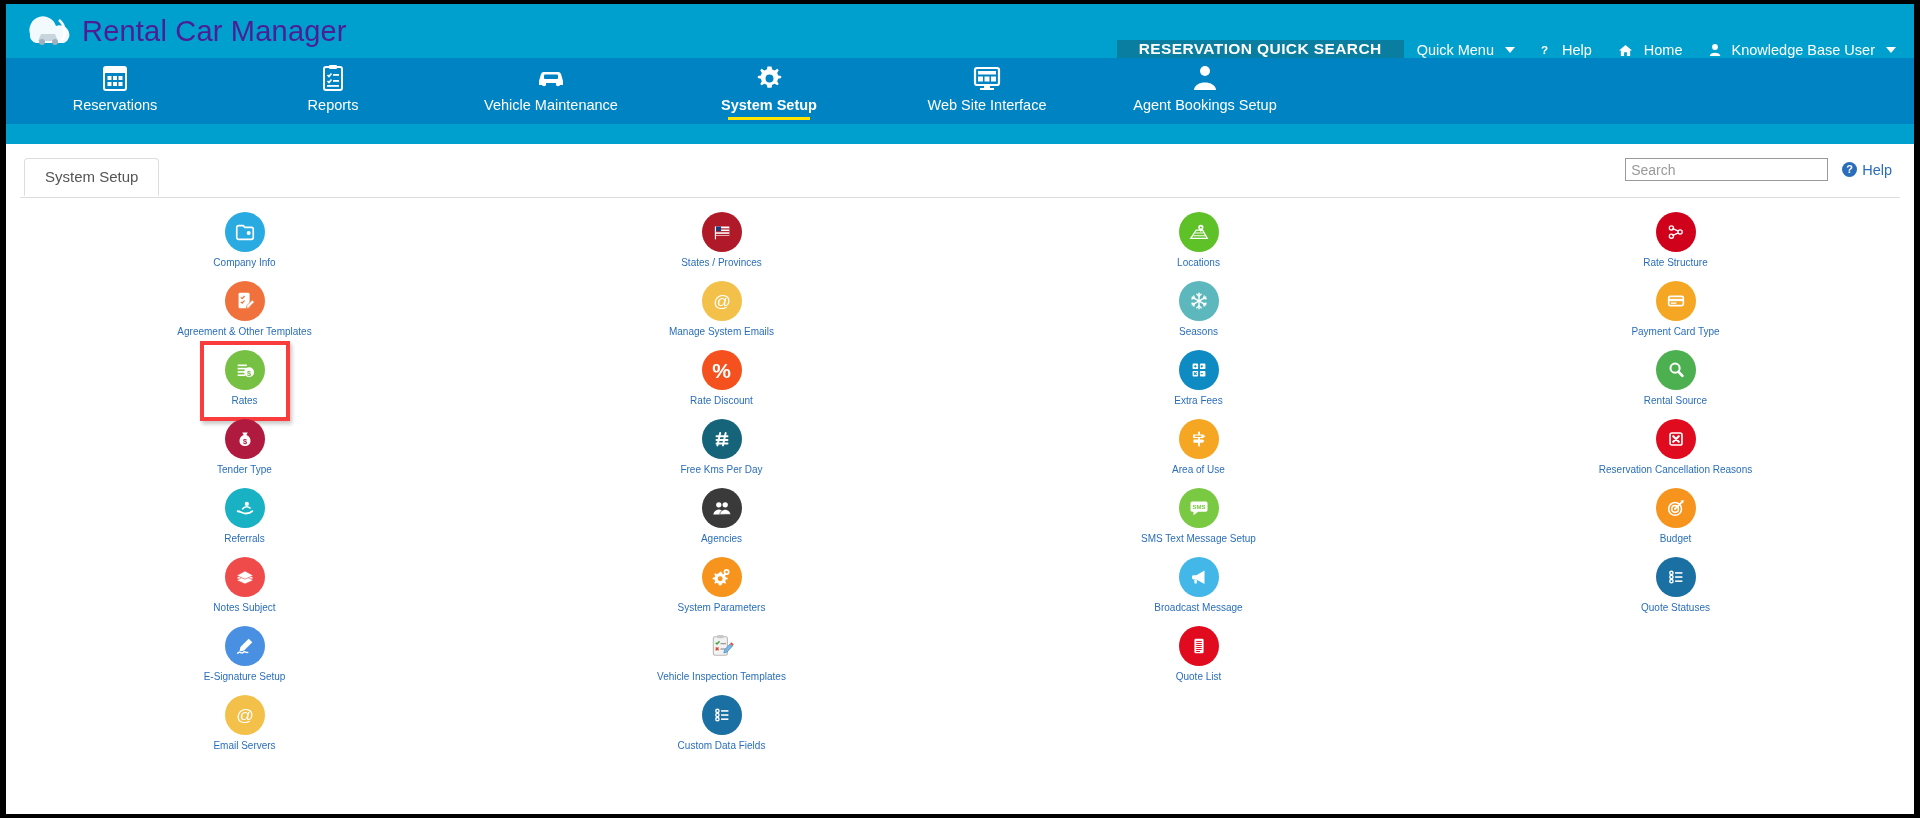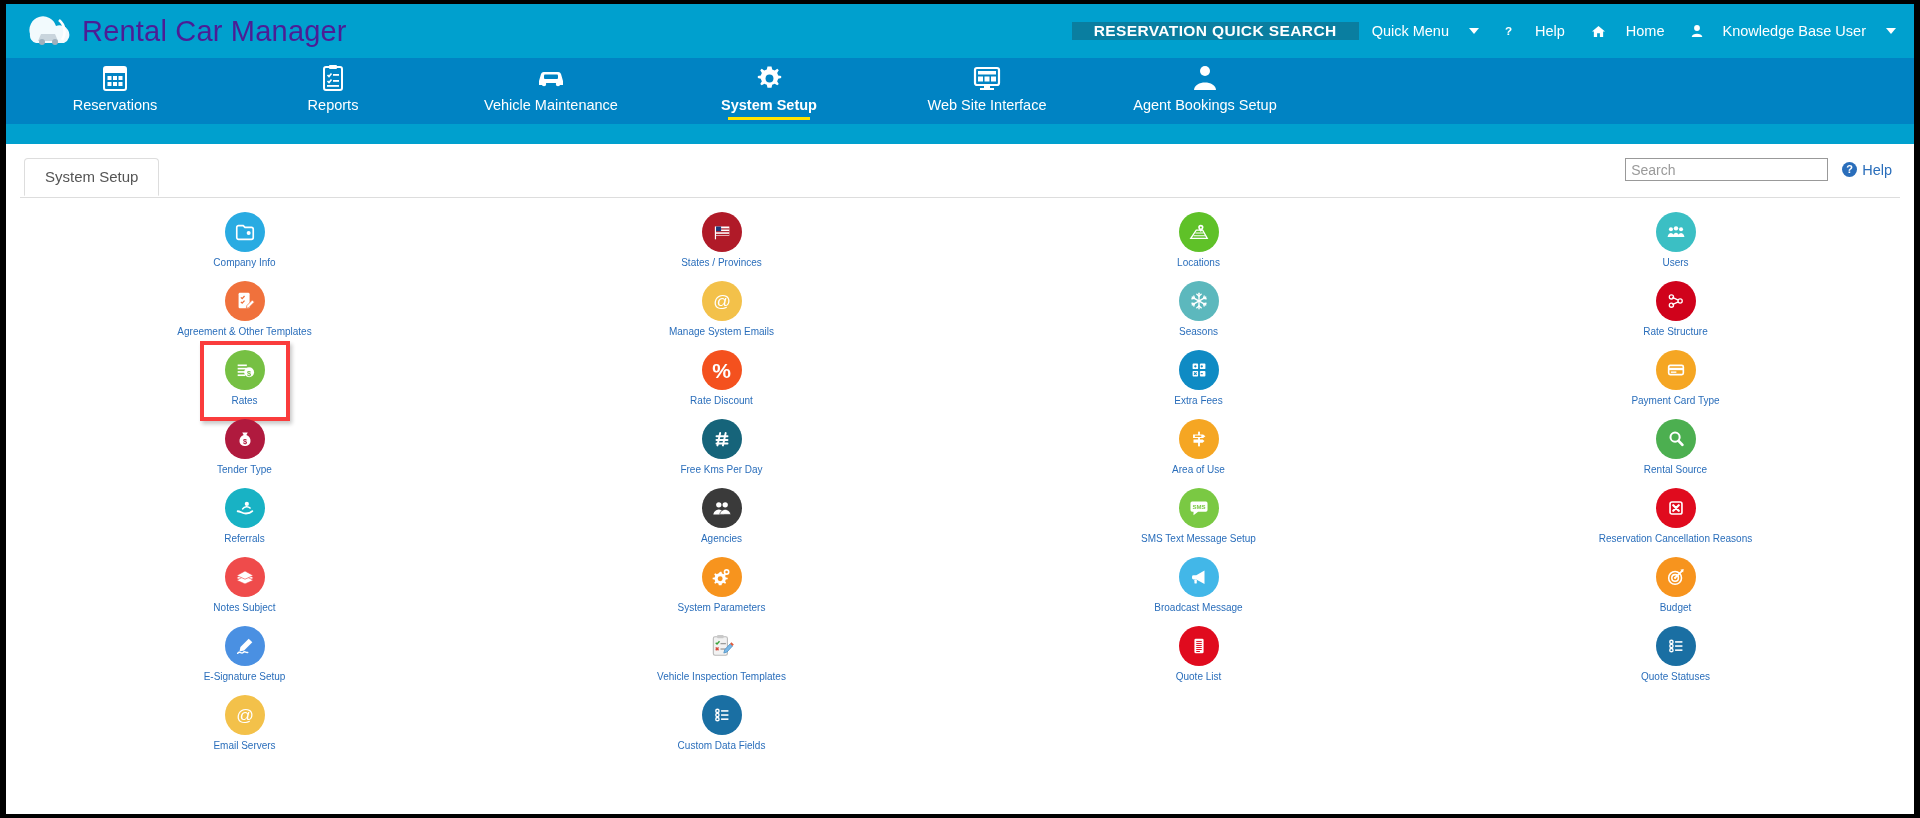--- a/index.html
+++ b/index.html
@@ -34,39 +34,39 @@
   .brand-logo { width: 46px; height: 34px; margin-right: 10px; flex: none; }
   .brand-title {
     color: #4c1d95;
     font-size: 29px;
     letter-spacing: .2px;
     white-space: nowrap;
   }
   .top-right {
     position: absolute;
     right: 0; top: 0; height: 100%;
-    display: flex; align-items: center;
+    display: flex; align-items: flex-end;
   }
   .quick-search {
     background: #0a7ea0;
     color: #fff;
     font-size: 15.5px;
     font-weight: bold;
     letter-spacing: .4px;
     display: flex; align-items: center;
     padding: 0 22px;
     white-space: nowrap;
   }
   .top-link {
     display: flex; align-items: center;
     color: #ffffff;
     font-size: 14.5px;
     padding: 0 13px;
     white-space: nowrap;
-    gap: 20px;
+    gap: 11px;
   }
   .caret-down {
     display: inline-block;
     width: 0; height: 0;
     border-left: 5px solid transparent;
     border-right: 5px solid transparent;
     border-top: 6px solid #ffffff;
   }
   .ic { display: inline-flex; align-items: center; }
 
@@ -662,33 +662,20 @@
                   <line x1="9" y1="18" x2="13" y2="18"></line>
               </g>
             </svg>
           </span>
           <span class="tile-label">Quote List</span>
         </div>
       </div>
 
       <div class="col">
 
-        <div class="tile">
-          <span class="tile-icon" style="background:#3bbfc4">
-            <svg viewBox="0 0 24 24" width="22" height="22">
-              <circle cx="6.5" cy="9" r="2.2" fill="#fff"></circle>
-              <circle cx="12" cy="8" r="2.4" fill="#fff"></circle>
-              <circle cx="17.5" cy="9" r="2.2" fill="#fff"></circle>
-              <path d="M2.8 17.5 c.4-3.3 3-4.3 3.7-4.3 c.7 0 3.3 1 3.7 4.3 z" fill="#fff"></path>
-              <path d="M8.2 17.5 c.4-3.6 3.1-4.6 3.8-4.6 c.7 0 3.4 1 3.8 4.6 z" fill="#fff"></path>
-              <path d="M13.8 17.5 c.4-3.3 3-4.3 3.7-4.3 c.7 0 3.3 1 3.7 4.3 z" fill="#fff"></path>
-            </svg>
-          </span>
-          <span class="tile-label">Users</span>
-        </div>
 
         <div class="tile">
           <span class="tile-icon" style="background:#d0021b">
             <svg viewBox="0 0 24 24" width="22" height="22">
               <g stroke="#fff" stroke-width="1.4" fill="none">
                 <line x1="8" y1="8" x2="14.5" y2="11"></line>
                 <line x1="8" y1="16" x2="14.5" y2="13"></line>
                 <circle cx="7" cy="7.5" r="2.3"></circle>
                 <circle cx="7" cy="16.5" r="2.3"></circle>
                 <circle cx="16.5" cy="12" r="2.3"></circle>

